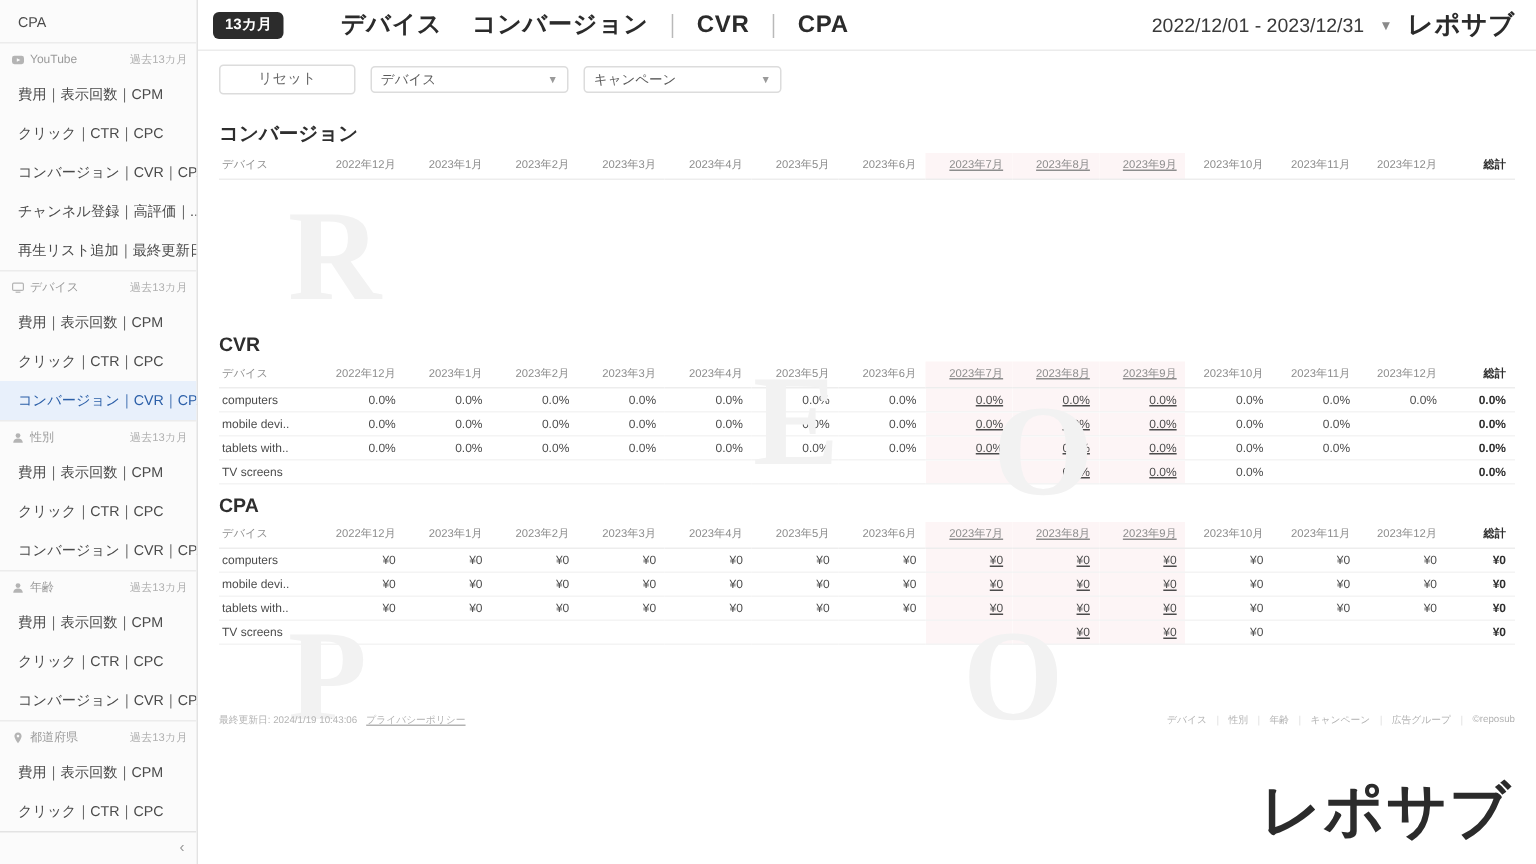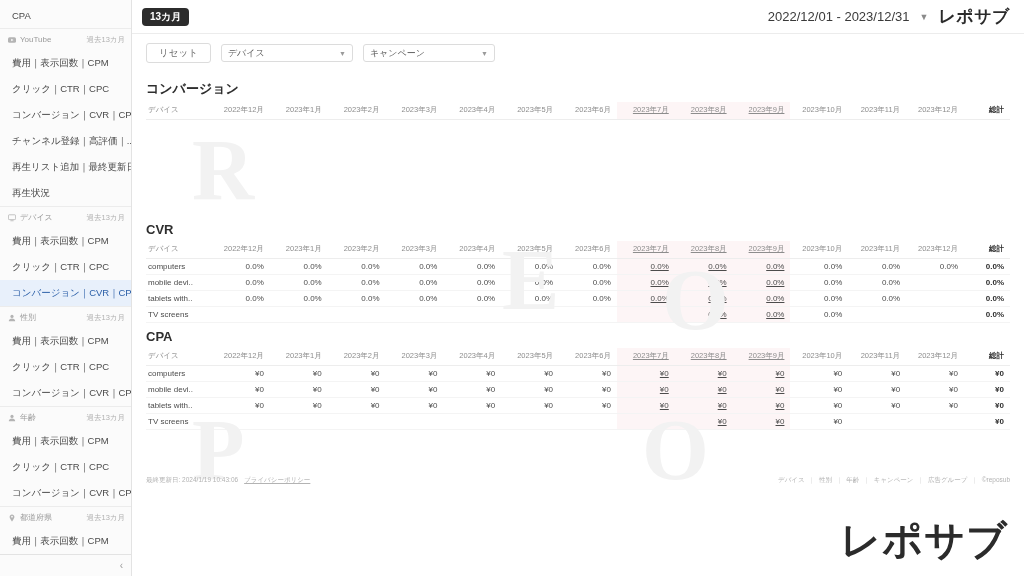--- a/index.html
+++ b/index.html
@@ -165,21 +165,21 @@
     gap: 10px;
     box-sizing: border-box;
     margin-top: 4px;
   }
   .btn-reset {
     font-size: 9.5px;
     color: #6a6a6a;
     border: 1px solid #dcdcdc;
     background: #ffffff;
     border-radius: 3px;
-    padding: 4px 12px;
+    padding: 4px 25px;
     line-height: 1;
   }
   .select {
     width: 132px;
     height: 18px;
     border: 1px solid #dcdcdc;
     border-radius: 3px;
     background: #ffffff;
     display: flex;
     align-items: center;
@@ -321,23 +321,20 @@
         </div>
         <div class="sb-row">
           <span>コンバージョン｜CVR｜CPA</span>
         </div>
         <div class="sb-row">
           <span>チャンネル登録｜高評価｜...</span>
         </div>
         <div class="sb-row">
           <span>再生リスト追加｜最終更新日</span>
         </div>
-        <div class="sb-row">
-          <span>再生状況</span>
-        </div>
         <div class="sb-row group">
           <span class="sb-group-left">
             <span class="sb-group-ic">
               <svg viewBox="0 0 10 10" width="8" height="8">
                 <rect x="0.5" y="1" width="9" height="6" rx="1" fill="none" stroke="currentColor" stroke-width="1"></rect>
                 <rect x="3" y="8" width="4" height="1" fill="currentColor"></rect>
               </svg>
             </span>
             <span>デバイス</span>
           </span>
@@ -415,20 +412,29 @@
       </div>
     <div class="sb-collapse">
       <span>‹</span>
     </div>
   </div>
 
   <div class="main">
 
     <div class="topbar">
       <div class="period-pill">13カ月</div>
+      <div class="page-title">
+        <span>デバイス</span>
+        <span>&nbsp;&nbsp;</span>
+        <span>コンバージョン</span>
+        <span class="sep">｜</span>
+        <span>CVR</span>
+        <span class="sep">｜</span>
+        <span>CPA</span>
+      </div>
       <div class="top-right">
         <span class="date-range">2022/12/01 - 2023/12/31</span>
         <span class="caret">▼</span>
         <span class="brand">レポサブ</span>
       </div>
     </div>
 
     <div class="filterbar">
       <button class="btn-reset">リセット</button>
       <div class="select">

